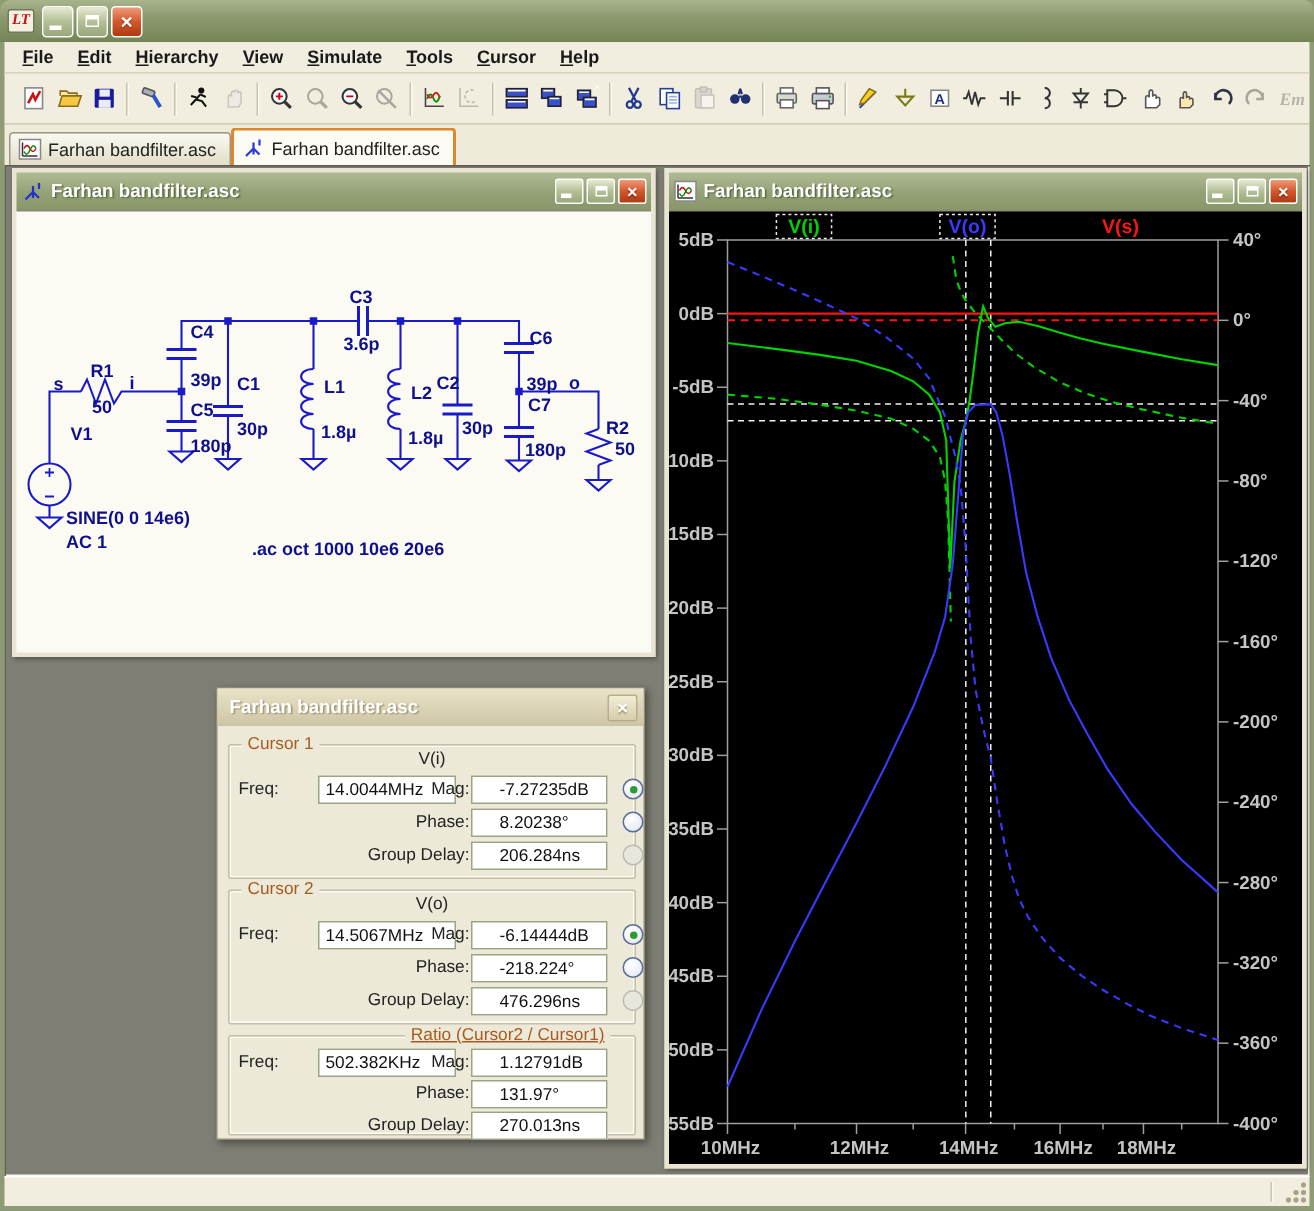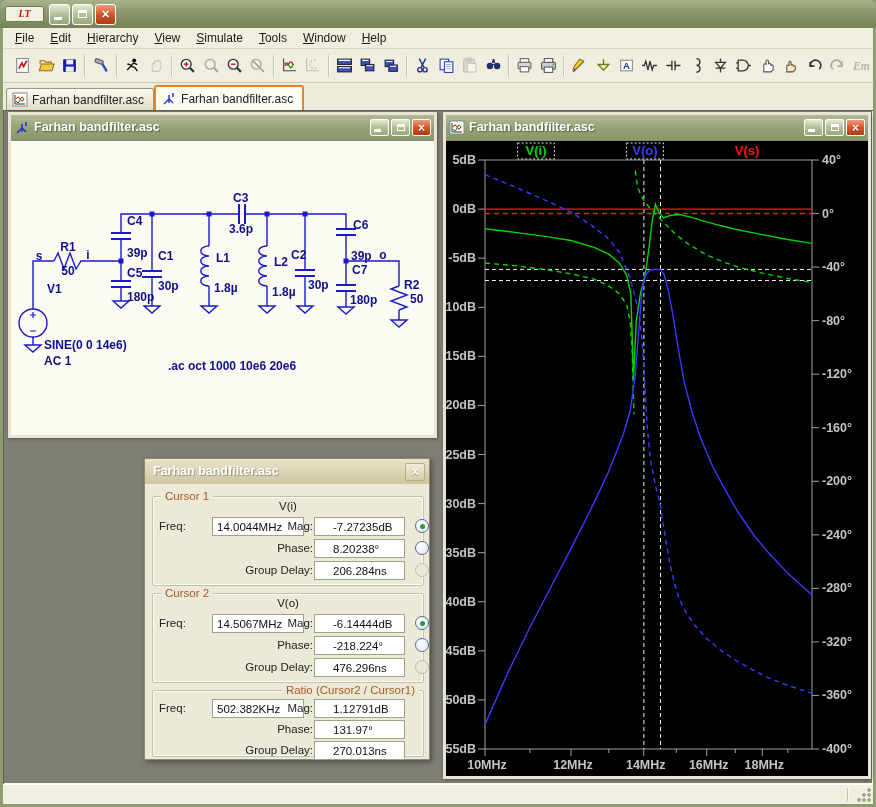--- a/index.html
+++ b/index.html
@@ -4,37 +4,37 @@
 <style>
   * { margin:0; padding:0; box-sizing:border-box; }
   html,body { width:876px; height:807px; overflow:hidden; background:#8e9b74; }
   body { font-family:"Liberation Sans","DejaVu Sans",sans-serif; }
   .app { position:relative; width:876px; height:807px; background:#8e9b74; }
 
   
   .titlebar { position:absolute; left:0; top:0; width:876px; height:28px;
     background:linear-gradient(#a8b48c,#8d9a70 40%,#758456);
     border-radius:7px 7px 0 0; display:flex; align-items:center; padding:0 5px; }
-  .logo { width:39px; height:16px; background:#f4f1e2; border:1px solid #6f7c57; border-radius:2px;
+  .logo { width:18px; height:16px; background:#f4f1e2; border:1px solid #6f7c57; border-radius:2px;
     display:flex; align-items:center; justify-content:center; margin-right:5px;
     color:#c41212; font:italic bold 10px/1 "Liberation Serif",serif; }
   .main-title { color:#fff; font:bold 13px/1 "Liberation Sans",sans-serif; text-shadow:1px 1px 1px #4a5836; flex:1;
     white-space:nowrap; overflow:hidden; }
   .winbtns { display:flex; gap:2px; }
   .wbtn { width:21px; height:21px; border:1px solid #fff; border-radius:3px;
     background:linear-gradient(#e6ead2,#b3bf95 50%,#9aa87c);
     display:flex; align-items:center; justify-content:center; color:#fff; position:relative; }
   .wbtn.close { background:linear-gradient(#f09a7a,#d4572b 50%,#b03a12); }
   .wbtn .xg { font:bold 14px/1 "Liberation Sans",sans-serif; color:#fff; text-shadow:0 1px 1px #803018; }
   .g-min { position:absolute; left:4px; bottom:4px; width:8px; height:3px; background:#fff; }
   .g-max { width:9px; height:8px; border:1px solid #fff; border-top:3px solid #fff; }
 
   
   .menubar { position:absolute; left:3px; top:28px; width:870px; height:21px; background:#f1eedf;
-    display:flex; align-items:center; padding-left:4px; border-bottom:1px solid #d9d5c0; }
+    display:flex; align-items:center; padding-left:4px; border-bottom:1px solid #d9d5c0;font-weight:bold; }
   .menu-item { display:inline-block; padding:2px 8px; font-size:12px; color:#1a1a1a; }
   .menu-item::first-letter { text-decoration:underline; }
 
   
   .toolbar { position:absolute; left:3px; top:49px; width:870px; height:34px; background:#f1eedf;
     display:flex; align-items:center; padding-left:8px; border-bottom:1px solid #cfcbb4; }
   .tbtn { width:24px; height:24px; display:flex; align-items:center; justify-content:center; border-radius:2px; }
   .tbtn.dis { opacity:.38; filter:grayscale(1); }
   .tsep { width:2px; height:22px; margin:0 3px; border-left:1px solid #c8c4ac; border-right:1px solid #fbf9ef; }
 
@@ -76,21 +76,21 @@
     padding:0 4px 0 8px; }
   .dlg-title .ct-text { color:#fff; font:bold 12.5px/1 "Liberation Sans",sans-serif; text-shadow:1px 1px 1px #9a9170; flex:1; }
   .dlg-close { width:20px; height:18px; border:1px solid #b7ae8e; border-radius:2px;
     background:linear-gradient(#f2edd8,#d6cdab); display:flex; align-items:center; justify-content:center; }
   .dlg-close .xg { font:bold 12px/1 "Liberation Sans",sans-serif; color:#fff; text-shadow:0 1px 1px #a09468; }
   .dlg-body { position:absolute; left:0; top:25px; right:0; bottom:0; }
   .grp { position:absolute; left:7px; width:272px; border:1px solid #c3c0a8;
     box-shadow:inset 0 0 0 1px #fdfcf5; border-radius:2px; }
   .grp-legend { position:absolute; top:-7px; left:8px; background:#ece9d8; padding:0 4px;
     font-size:11.5px; color:#a85a20; }
-  .grp-legend.right { left:auto; right:4px; }
+  .grp-legend.right { left:auto; right:16px;text-decoration:underline; }
   .sigline { position:absolute; left:0; right:0; top:3px; text-align:center; font-size:11.5px; color:#222; }
   .row { position:absolute; left:0; right:0; height:20px; }
   .lb1 { position:absolute; left:6px; top:3px; font-size:11.5px; color:#222; }
   .lb2 { position:absolute; left:60px; width:100px; top:3px; text-align:right; font-size:11.5px; color:#222; }
   .fld { position:absolute; top:0; height:19px; background:#fff; border:1px solid #9aa584;
     font-size:11.5px; color:#111; padding:3px 0 0 4px; white-space:nowrap; overflow:hidden; }
   .f1 { left:31px; width:92px;margin-left:28px; } .f2 { left:161px; width:91px;padding-left:18px; }
   .radio { position:absolute; left:262px; top:2px; width:14px; height:14px; border-radius:50%;
     border:1px solid #5a6d96; background:radial-gradient(circle at 35% 30%,#ffffff,#dfe6f0); }
   .radio.sel::after { content:""; position:absolute; left:4px; top:4px; width:5px; height:5px; border-radius:50%;
@@ -131,21 +131,21 @@
     </span>
   </div>
 
   <div class="menubar">
     <span class="menu-item">File</span>
     <span class="menu-item">Edit</span>
     <span class="menu-item">Hierarchy</span>
     <span class="menu-item">View</span>
     <span class="menu-item">Simulate</span>
     <span class="menu-item">Tools</span>
-    <span class="menu-item">Window</span>
+    <span class="menu-item">Cursor</span>
     <span class="menu-item">Help</span>
   </div>
 
   <div class="toolbar">
       <span class="tbtn">
         <svg viewBox="0 0 16 16" width="17" height="17">
           <rect x="2.5" y="1.5" width="11" height="13" fill="#fff" stroke="#888"></rect>
           <path d="M4.5,11 L7.5,5.5 L9,9 L12,3.5" stroke="#cc1111" stroke-width="1.6" fill="none"></path>
         </svg>
       </span>

